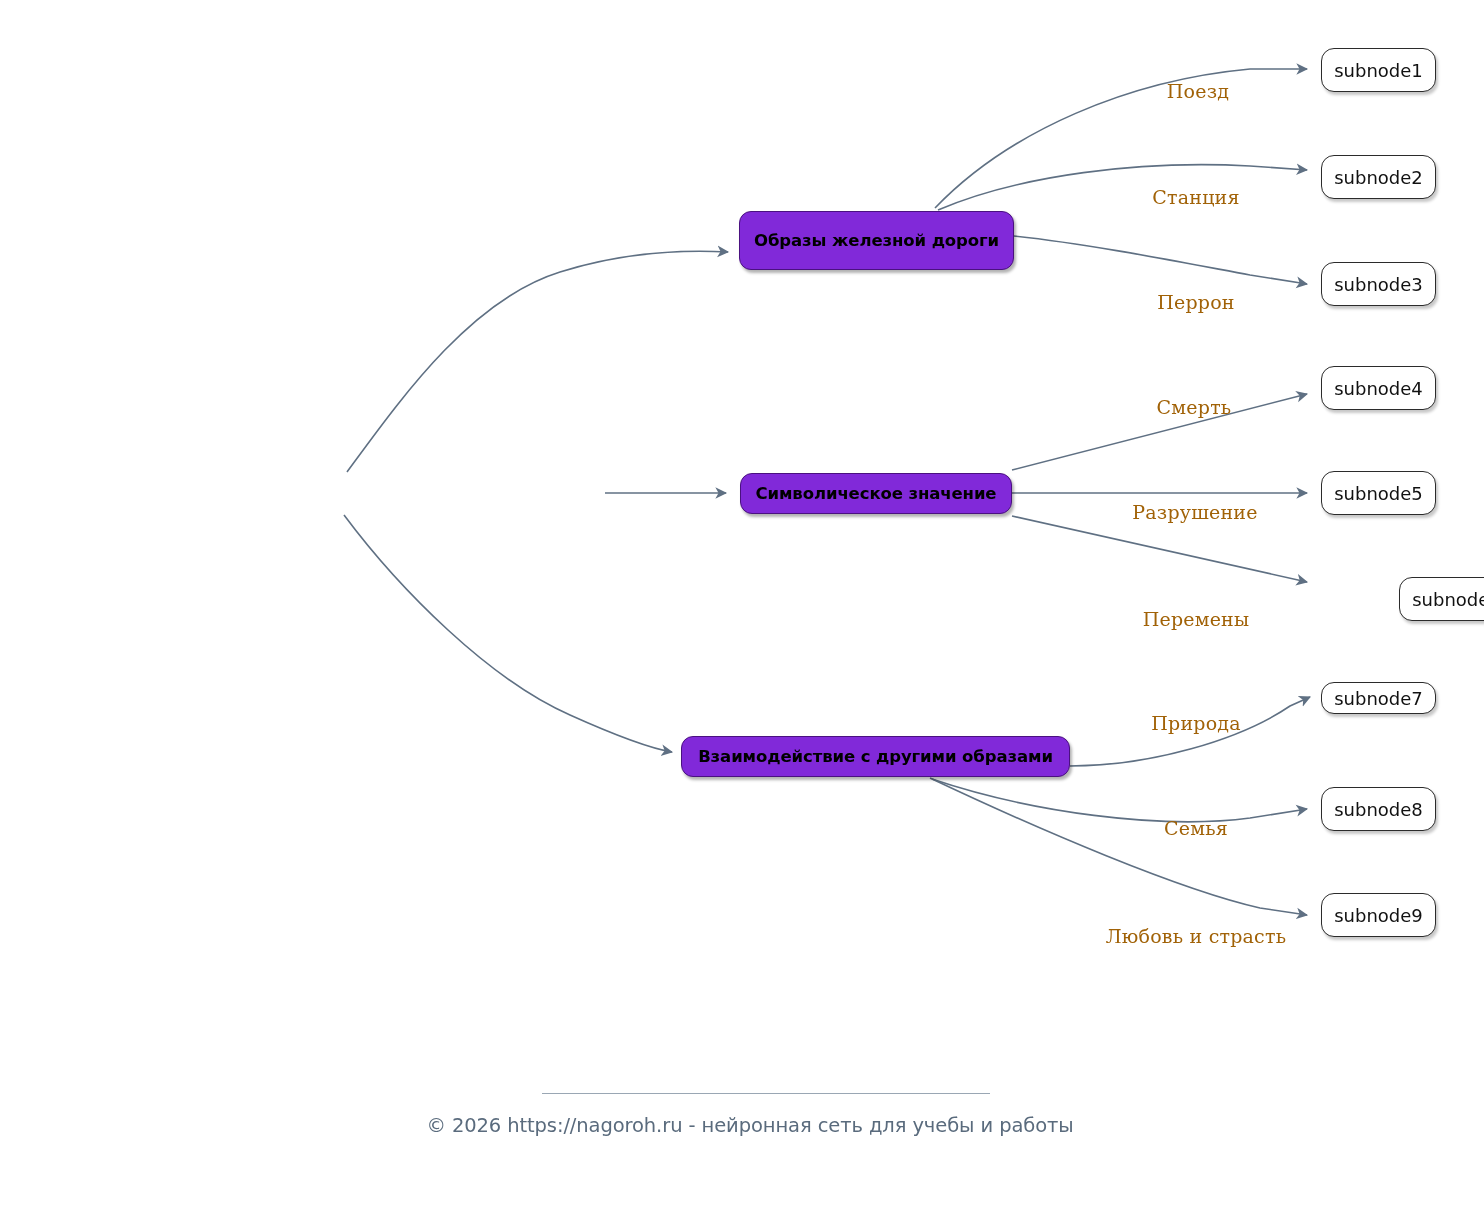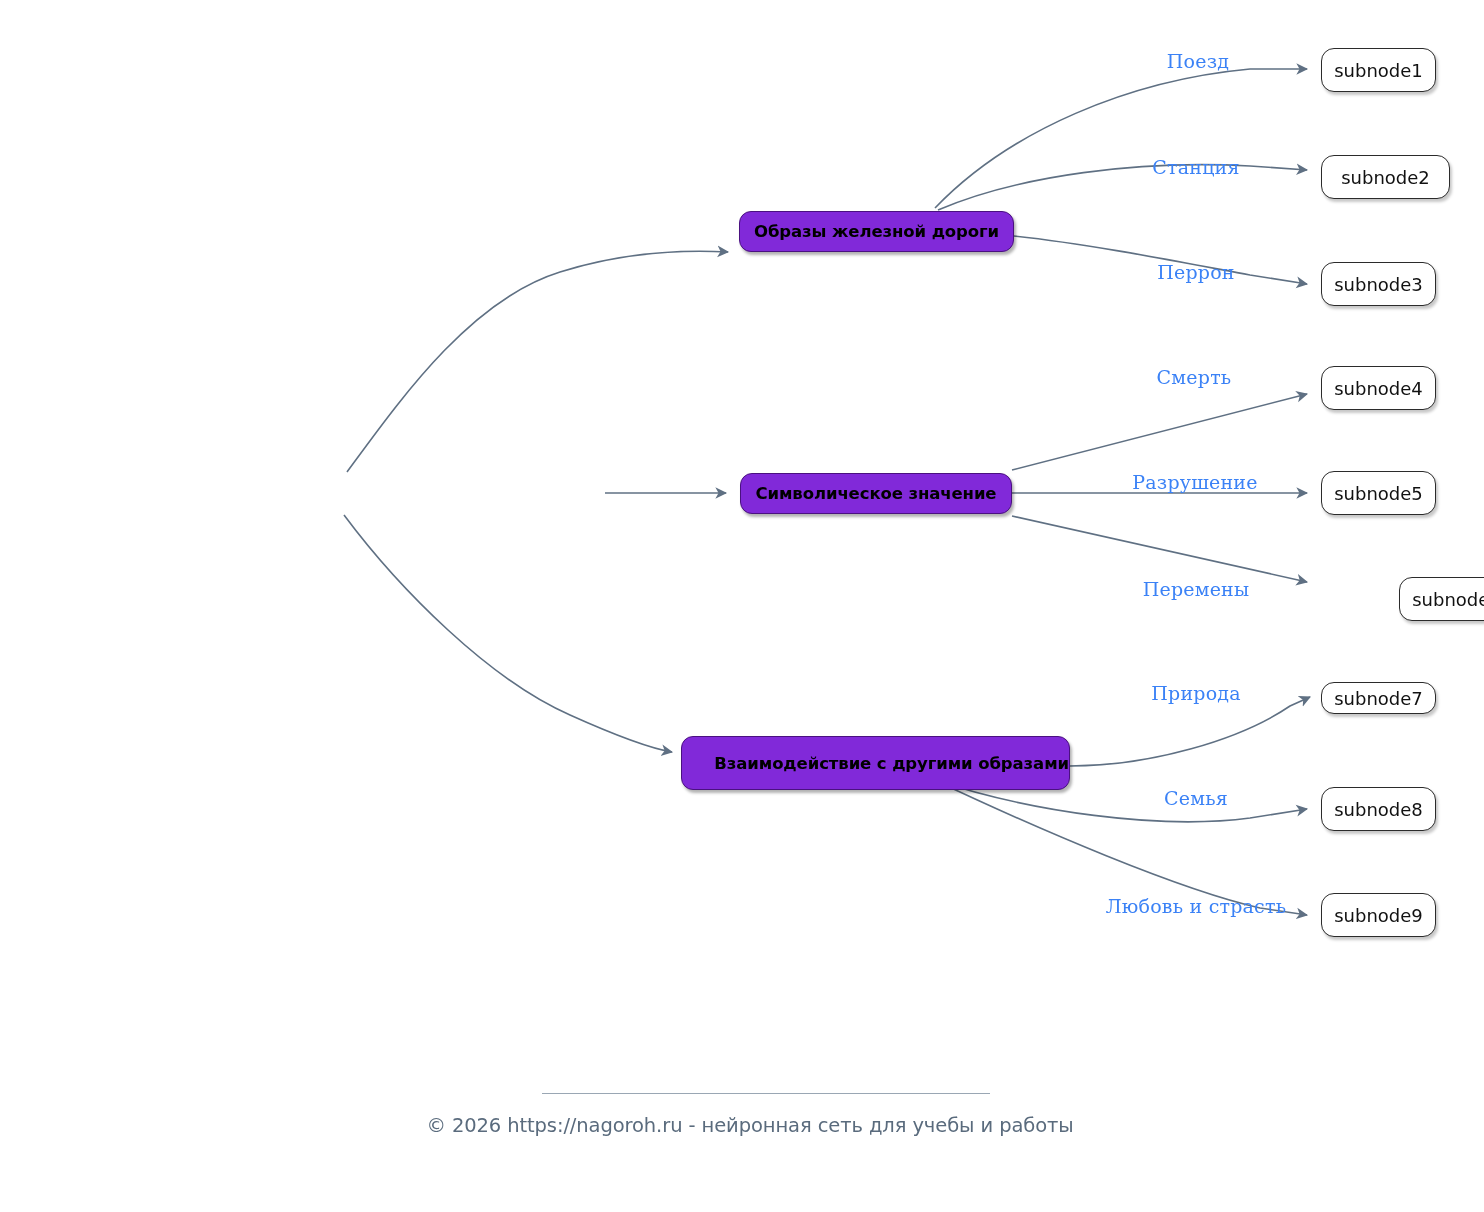--- a/index.html
+++ b/index.html
@@ -61,24 +61,25 @@
     border-radius: 13px;
     font-size: 18px;
     font-weight: 400;
     color: #111111;
     box-shadow: 2px 3px 3px rgba(0,0,0,0.22);
   }
   .edge-label {
     position: absolute;
     font-family: "DejaVu Serif", serif;
     font-size: 19px;
-    color: #3b82f6;
+    color: #a16207;
     white-space: nowrap;
     transform: translate(-50%, -50%);
     letter-spacing: 0.2px;
+    margin-top: 30px;
   }
   .footer {
     position: absolute;
     left: 0;
     width: 1484px;
     text-align: center;
   }
   .footer-title {
     top: 1020px;
     font-size: 15.5px;
@@ -132,36 +133,36 @@
     <path d="M 1012 470 L 1307 394" fill="none" stroke="#5f7083" stroke-width="1.6" marker-end="url(#arrow)"></path>
     <path d="M 1012 493 L 1307 493" fill="none" stroke="#5f7083" stroke-width="1.6" marker-end="url(#arrow)"></path>
     <path d="M 1012 516 L 1307 582" fill="none" stroke="#5f7083" stroke-width="1.6" marker-end="url(#arrow)"></path>
 
     <path d="M 1070 766 C 1150 766 1240 740 1290 706 L 1310 697" fill="none" stroke="#5f7083" stroke-width="1.6" marker-end="url(#arrow)"></path>
     <path d="M 932 779 C 1030 812 1160 830 1250 818 L 1307 809" fill="none" stroke="#5f7083" stroke-width="1.6" marker-end="url(#arrow)"></path>
     <path d="M 930 778 C 1040 830 1180 890 1260 908 L 1307 915" fill="none" stroke="#5f7083" stroke-width="1.6" marker-end="url(#arrow)"></path>
   </svg>
 
 
-  <div class="node branch" style="left:739px; top:211px; width:275px; height:41px;">
+  <div class="node branch" style="left:739px; top:211px; width:275px; height:59px;">
     <span>Образы железной дороги</span>
   </div>
 
   <div class="node branch" style="left:740px; top:473px; width:272px; height:41px;">
     <span>Символическое значение</span>
   </div>
 
-  <div class="node branch" style="left:681px; top:736px; width:389px; height:54px;justify-content:flex-end;">
+  <div class="node branch" style="left:681px; top:736px; width:389px; height:41px;">
     <span>Взаимодействие с другими образами</span>
   </div>
 
   <div class="node leaf" style="left:1321px; top:48px; width:115px; height:44px;">
     <span>subnode1</span>
   </div>
-  <div class="node leaf" style="left:1321px; top:155px; width:129px; height:44px;">
+  <div class="node leaf" style="left:1321px; top:155px; width:115px; height:44px;">
     <span>subnode2</span>
   </div>
   <div class="node leaf" style="left:1321px; top:262px; width:115px; height:44px;">
     <span>subnode3</span>
   </div>
 
   <div class="node leaf" style="left:1321px; top:366px; width:115px; height:44px;">
     <span>subnode4</span>
   </div>
   <div class="node leaf" style="left:1321px; top:471px; width:115px; height:44px;">

